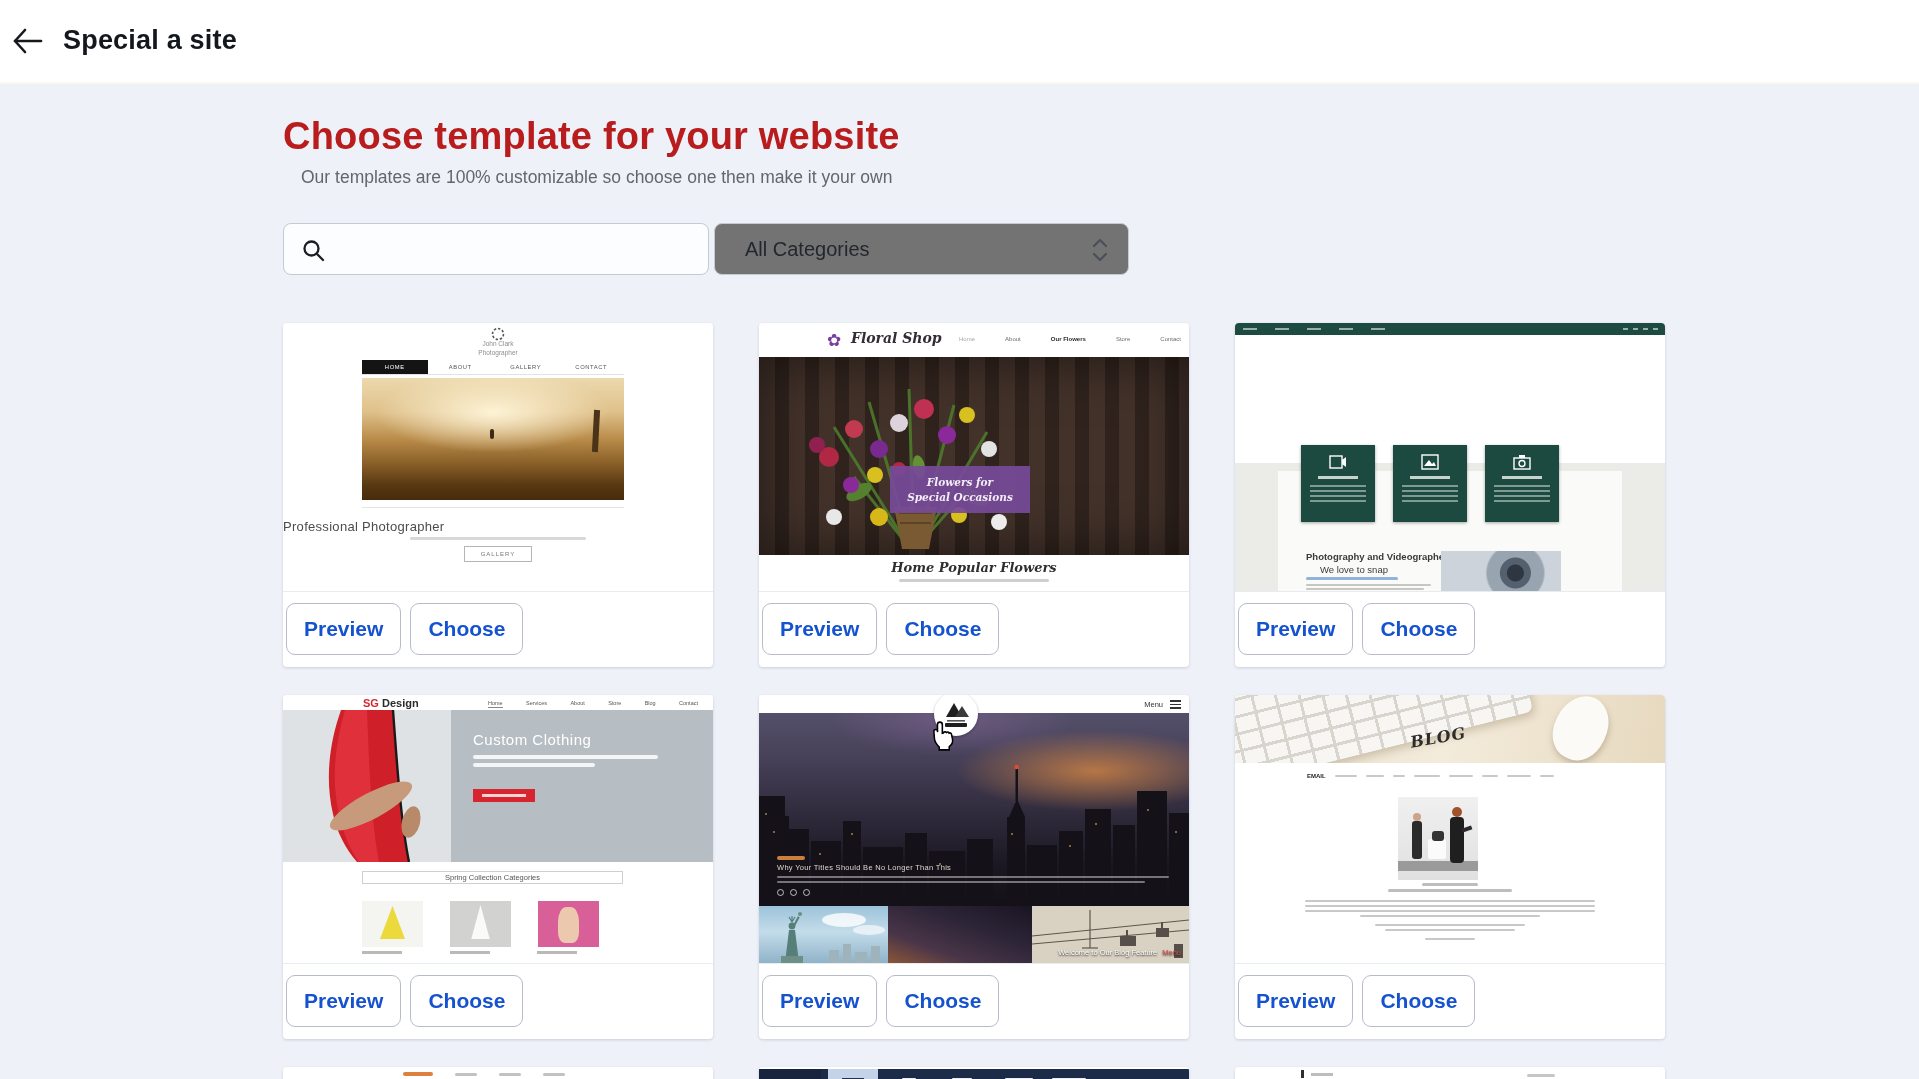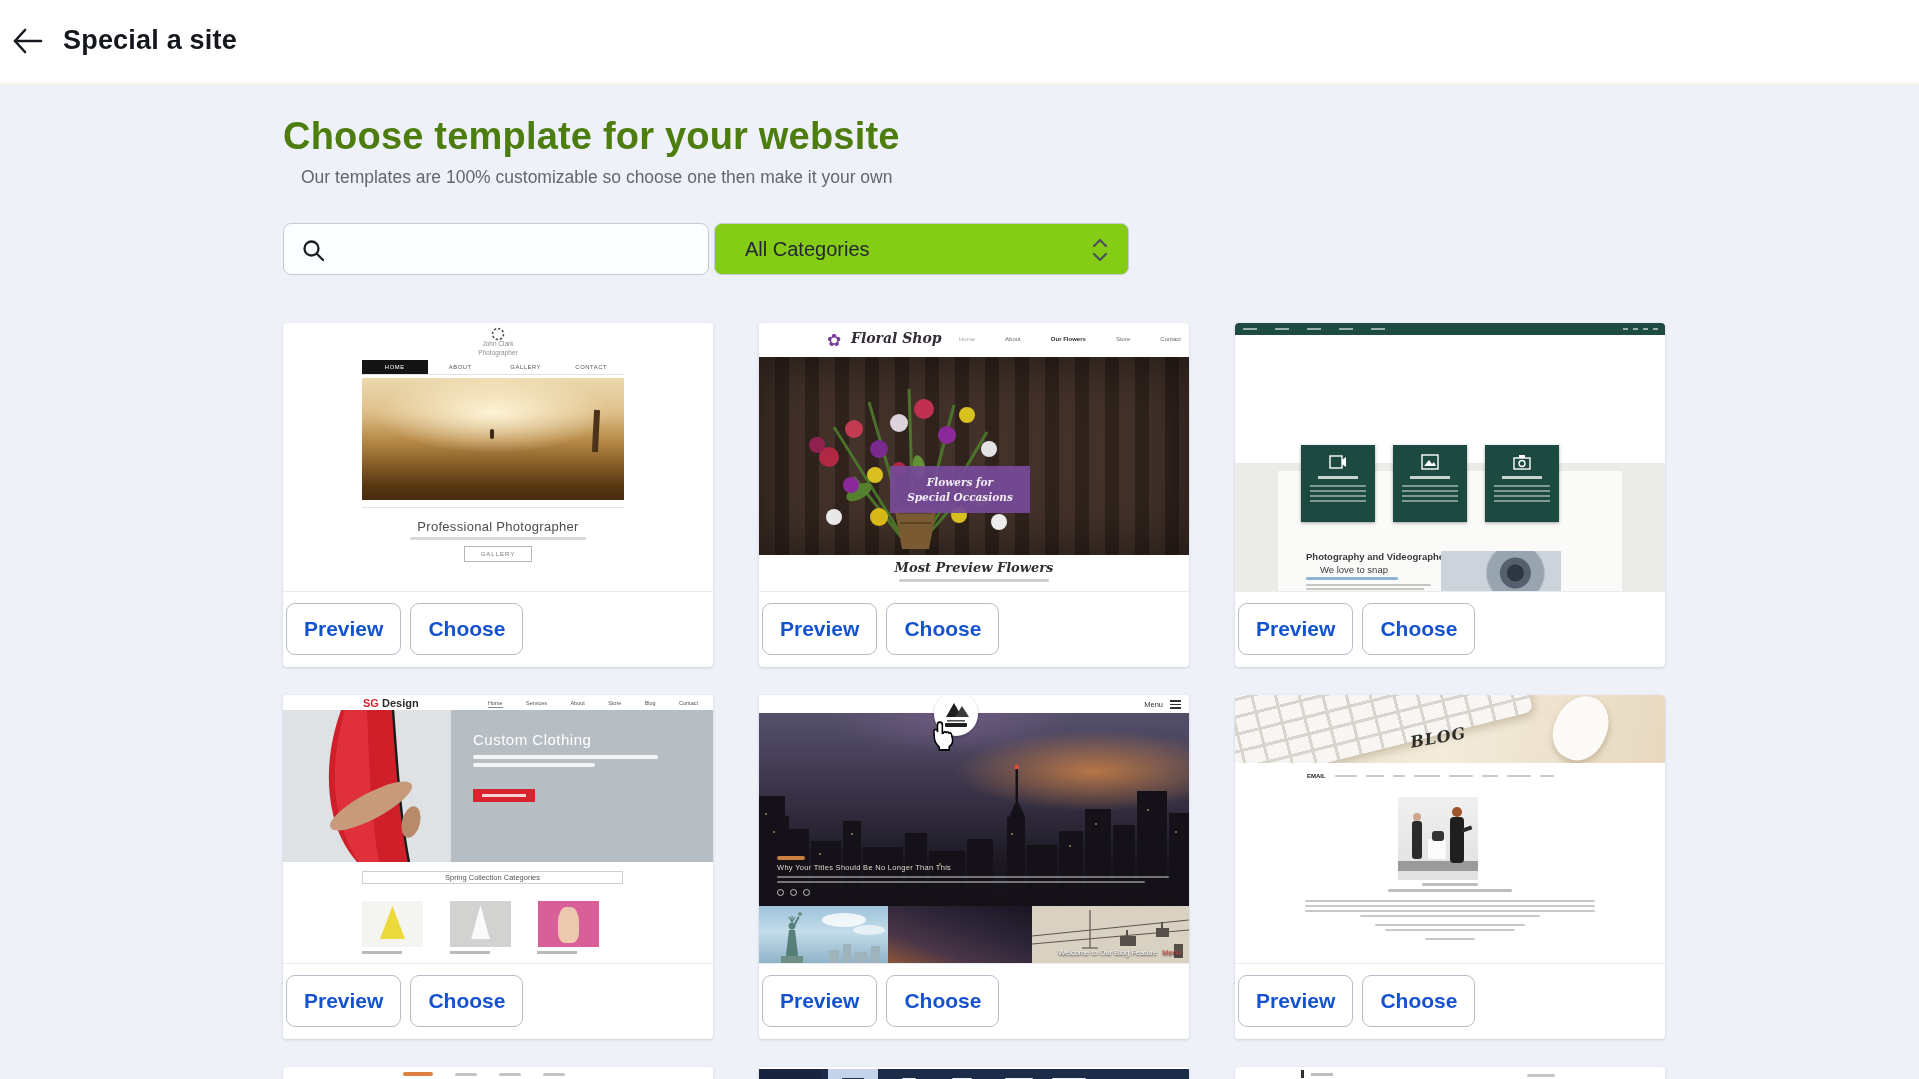--- a/index.html
+++ b/index.html
@@ -6,29 +6,29 @@
   html,body { width:1919px; height:1079px; overflow:hidden; }
   body { background:#eef1f8; font-family:"Liberation Sans", sans-serif; position:relative; }
   .abs { position:absolute; }
 
   
   .app-header { position:absolute; top:0; left:0; width:1919px; height:84px; background:#ffffff; border-bottom:2px solid #fbf8ec; z-index:20; }
   .back-btn { position:absolute; left:6px; top:24px; width:44px; height:36px; background:none; border:none; cursor:pointer; }
   .app-title { position:absolute; left:63px; top:25px; font-size:27px; font-weight:700; color:#14171c; letter-spacing:.2px; }
 
   
-  .page-title { position:absolute; left:283px; top:115px; font-size:38px; font-weight:800; color:#4d7c0f; letter-spacing:.2px; }
+  .page-title { position:absolute; left:283px; top:115px; font-size:38px; font-weight:800; color:#b91c1c; letter-spacing:.2px; }
   .page-subtitle { position:absolute; left:283px; top:167px; font-size:17.5px; color:#62676e;margin-left:18px; }
 
   
   .search-box { position:absolute; left:283px; top:223px; width:426px; height:52px; background:#fcfdfe; border:1px solid #c3cad4; border-radius:8px; }
   .search-box input { position:absolute; left:54px; top:0; width:360px; height:50px; border:none; outline:none; background:transparent; font-size:19px; color:#333; font-family:inherit; }
   .search-box input::placeholder { color:#9aa1ab; }
   .search-glyph { position:absolute; left:17px; top:14px; }
-  .select-box { position:absolute; left:714px; top:223px; width:415px; height:52px; background:#84cc16; border:1px solid #c3cad4; border-radius:8px; cursor:pointer; }
+  .select-box { position:absolute; left:714px; top:223px; width:415px; height:52px; background:#737373; border:1px solid #c3cad4; border-radius:8px; cursor:pointer; }
   .select-label { position:absolute; left:30px; top:14px; font-size:20px; color:#23272e; }
   .select-chevrons { position:absolute; right:18px; top:13px; }
 
   
   .tpl-grid { position:absolute; left:283px; top:323px; display:grid; grid-template-columns:repeat(3,430px); column-gap:46px; row-gap:28px; grid-auto-rows:344px; }
   .card { background:#fff; border-radius:4px; box-shadow:0 1px 3px rgba(20,30,55,.16); display:flex; flex-direction:column; position:relative; }
   .thumb { height:268px; position:relative; overflow:hidden; border-radius:4px 4px 0 0; background:#fff; }
   .cfoot { flex:1; border-top:1px solid #e8ebf0; padding:11px 0 0 3px; display:flex; gap:9px; align-items:flex-start; }
   .btn { height:52px; border:1.5px solid #b6bdc9; border-radius:9px; background:#fff; color:#1552cf; font-weight:700; font-size:21px; padding:0 17px; font-family:inherit; cursor:pointer; }
 
@@ -39,21 +39,21 @@
   .t1-role { position:absolute; top:26px; width:100%; text-align:center; font-size:6.5px; color:#8d8d8d; }
   .t1-nav { position:absolute; left:79px; top:37px; width:262px; height:15px; display:flex; border-bottom:1px solid #e2e2e2; }
   .t1-nav span { flex:1; font-size:5.8px; color:#555; text-align:center; line-height:15px; letter-spacing:.6px; }
   .t1-nav span:first-child { background:#141414; color:#fff; }
   .t1-photo { position:absolute; left:79px; top:55px; width:262px; height:122px;
     background: radial-gradient(ellipse 62% 46% at 50% 28%, rgba(255,246,218,.95), rgba(255,246,218,0) 72%),
       linear-gradient(180deg,#ecd9ae 0%,#dfc08a 28%,#b98c4a 50%,#8a5f28 70%,#583812 88%,#462b0c 100%); }
   .t1-photo::after { content:""; position:absolute; left:49%; top:42%; width:4px; height:10px; background:#3a2a16; border-radius:2px; }
   .t1-photo::before { content:""; position:absolute; left:88%; top:26%; width:6px; height:42px; background:#4a3318; transform:rotate(3deg); }
   .t1-div { position:absolute; left:79px; top:184px; width:262px; height:1px; background:#e4e4e4; }
-  .t1-h { position:absolute; top:196px; width:100%; text-align:center; font-size:13px; color:#4c4c4c; letter-spacing:.3px; }
+  .t1-h { position:absolute; top:196px; width:100%; text-align:left; font-size:13px; color:#4c4c4c; letter-spacing:.3px; }
   .t1-tag { left:50%; top:214px; margin-left:-88px; width:176px; height:3px; background:#d8d8d8; }
   .t1-btn { position:absolute; left:50%; top:223px; margin-left:-34px; width:68px; height:16px; border:1px solid #b5b5b5; font-size:6px; color:#777; text-align:center; line-height:15px; letter-spacing:1px; background:#fff; }
 
   
   .t2-flower { position:absolute; left:68px; top:7px; font-size:17px; color:#7a3e9d; }
   .t2-logo { position:absolute; left:92px; top:7px; font:italic 700 14px "DejaVu Serif", serif; color:#332b36; }
   .t2-nav { position:absolute; left:200px; top:13px; width:222px; display:flex; justify-content:space-between; font-size:6px; color:#6d6d6d; }
   .t2-nav span:first-child { color:#a8a8a8; }
   .t2-nav span:nth-child(3) { color:#2c2c2c; font-weight:700; }
   .t2-hero { position:absolute; left:0; top:34px; width:430px; height:198px;
@@ -272,21 +272,21 @@
           <path d="M135 150 L178 150 L170 192 L143 192 Z" fill="#7a5a32"></path>
           <path d="M140 156 L173 156" stroke="#5e4424" stroke-width="2"></path>
           <path d="M141 166 L172 166" stroke="#5e4424" stroke-width="2"></path>
         </svg>
       </div>
       <div class="t2-banner">
         <span>Flowers for</span>
         <span>Special Occasions</span>
       </div>
       <div class="t2-foot">
-        <div class="t2-mph">Most Preview Flowers</div>
+        <div class="t2-mph">Home Popular Flowers</div>
         <div class="t2-sub"></div>
       </div>
     </div>
     <div class="cfoot">
       <button class="btn">Preview</button>
       <button class="btn">Choose</button>
     </div>
   </div>
 
   <div class="card">

